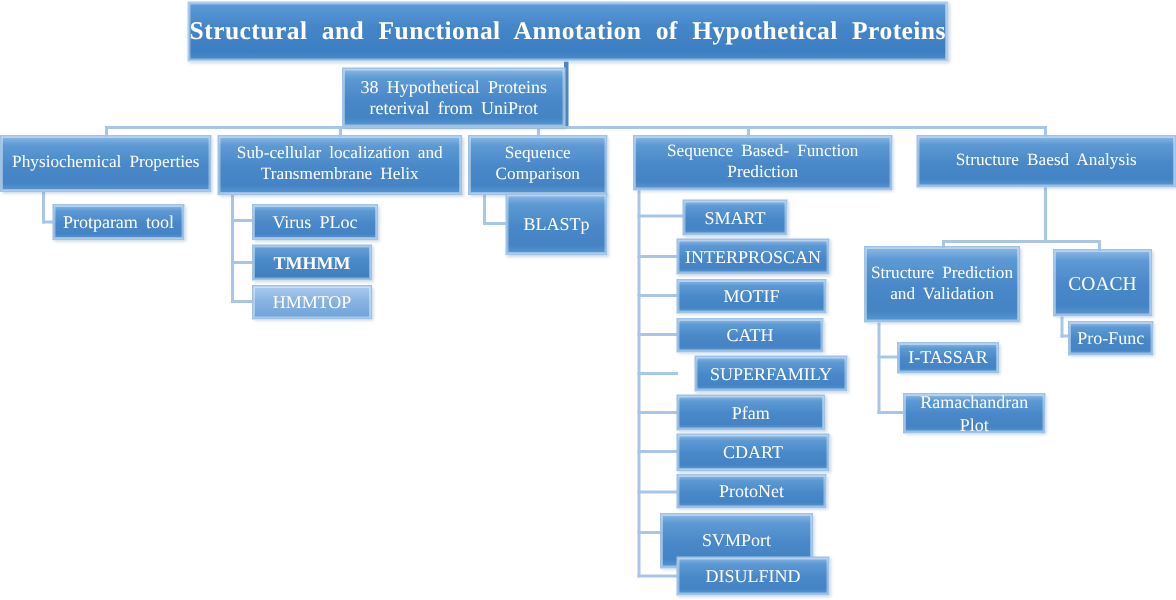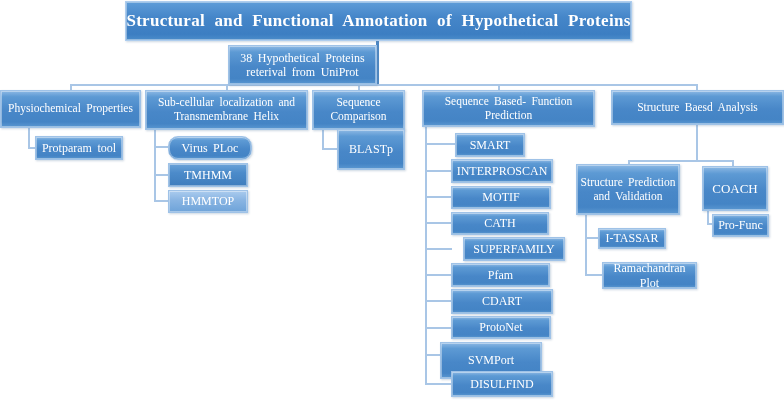--- a/index.html
+++ b/index.html
@@ -9,21 +9,21 @@
   }
   .node{
     position:absolute;display:flex;align-items:center;justify-content:center;
     text-align:center;color:#ffffff;font-size:11.5px;line-height:1.2;
     word-spacing:2.5px;box-sizing:border-box;padding:1px 3px;
     background:linear-gradient(180deg,#8cb8e4 0%,#5d9ad4 16%,#4887c8 55%,#4484c5 86%,#5a97d1 100%);
     border:1px solid #9fc2e7;
     box-shadow:inset 0 0 0 1px rgba(255,255,255,0.4), 1px 1px 2px rgba(110,140,170,0.35);
   }
   .node.kid{font-size:12px;}
-  .node.dark{background:linear-gradient(180deg,#6aa2d8 0%,#4c8bca 40%,#3f7dbd 100%);}
+  .node.dark{background:linear-gradient(180deg,#6aa2d8 0%,#4c8bca 40%,#3f7dbd 100%);font-weight:bold;}
   .node.light{background:linear-gradient(180deg,#aacbee 0%,#88b4e2 45%,#6ea3d9 100%);}
   .node.title{
     font-size:17px;font-weight:bold;letter-spacing:0.3px;word-spacing:5px;white-space:nowrap;
     background:linear-gradient(180deg,#5e9cd8 0%,#4586c9 40%,#3c7ec2 85%,#4b8cca 100%);
     border:1px solid #aecdee;
   }
   .node.b1{white-space:nowrap;}
   .hline,.vline{position:absolute;background:#a9c6e6;}
   .hline{height:2px;}
   .vline{width:2px;}
@@ -82,21 +82,21 @@
   <div class="node" style="left:228px;top:45px;width:149px;height:40px;font-size:12px;">38 Hypothetical  Proteins reterival  from  UniProt</div>
 
   <div class="node b1" style="left:0px;top:90px;width:141px;height:38px;">Physiochemical  Properties</div>
   <div class="node" style="left:145px;top:90px;width:163px;height:40px;">Sub-cellular  localization  and Transmembrane  Helix</div>
   <div class="node" style="left:312px;top:90px;width:93px;height:40px;">Sequence Comparison</div>
   <div class="node" style="left:412px;top:90px;width:173px;height:37px;margin-left:10px;">Sequence  Based-  Function Prediction</div>
   <div class="node" style="left:611px;top:90px;width:173px;height:35px;">Structure  Baesd Analysis</div>
 
   <div class="node kid" style="left:35px;top:136px;width:88px;height:24px;">Protparam  tool</div>
 
-  <div class="node kid" style="left:168px;top:136px;width:84px;height:24px;border-radius:10px;">Virus  PLoc</div>
+  <div class="node kid" style="left:168px;top:136px;width:84px;height:24px;">Virus  PLoc</div>
   <div class="node kid dark" style="left:168px;top:163px;width:80px;height:24px;">TMHMM</div>
   <div class="node kid light" style="left:168px;top:190px;width:80px;height:23px;">HMMTOP</div>
 
   <div class="node kid" style="left:337px;top:129px;width:68px;height:41px;">BLASTp</div>
 
   <div class="node kid" style="left:455px;top:133px;width:70px;height:24px;">SMART</div>
   <div class="node kid" style="left:451px;top:159px;width:102px;height:24px;">INTERPROSCAN</div>
   <div class="node kid" style="left:451px;top:186px;width:100px;height:23px;">MOTIF</div>
   <div class="node kid" style="left:451px;top:212px;width:98px;height:23px;">CATH</div>
   <div class="node kid" style="left:451px;top:237px;width:102px;height:24px;margin-left:12px;">SUPERFAMILY</div>

